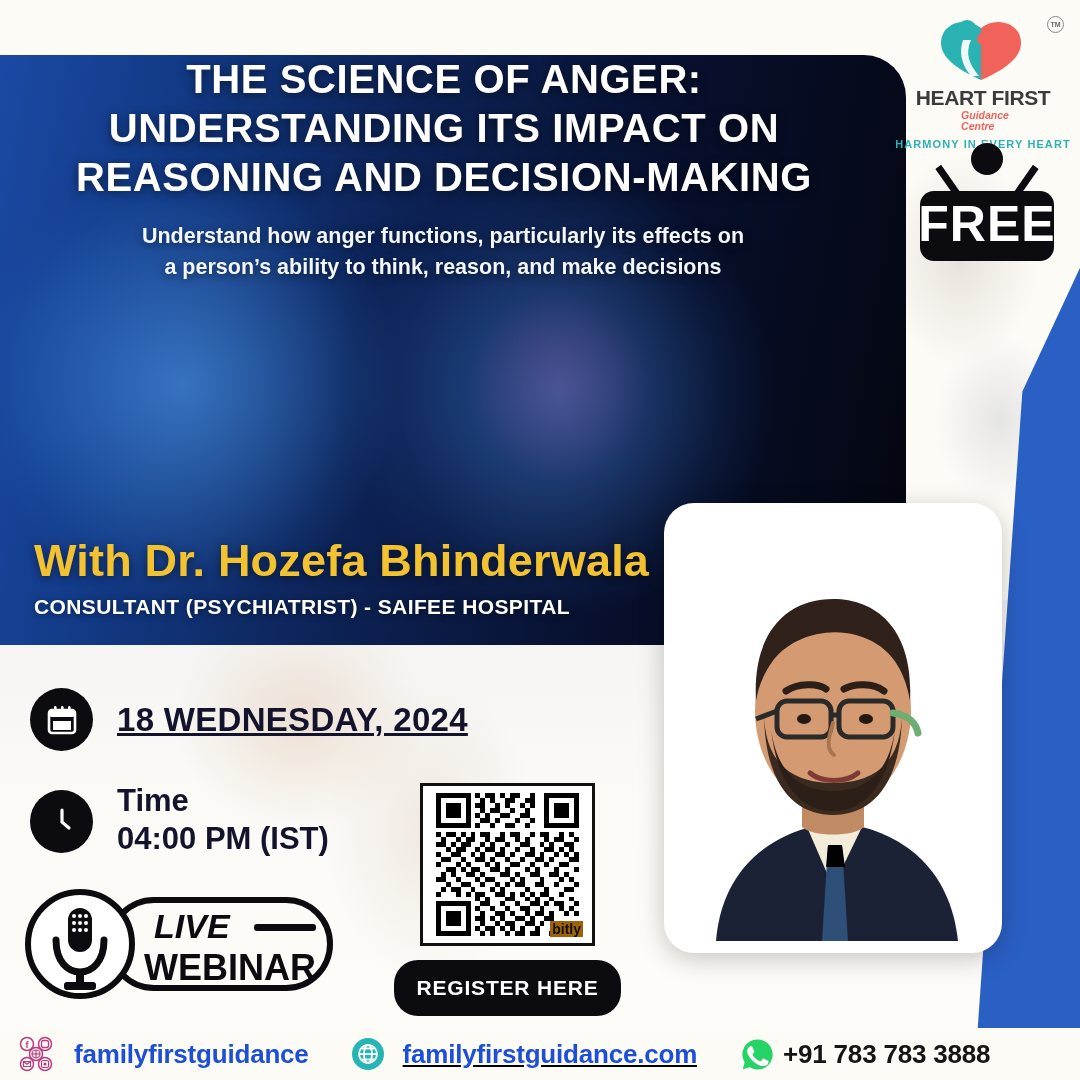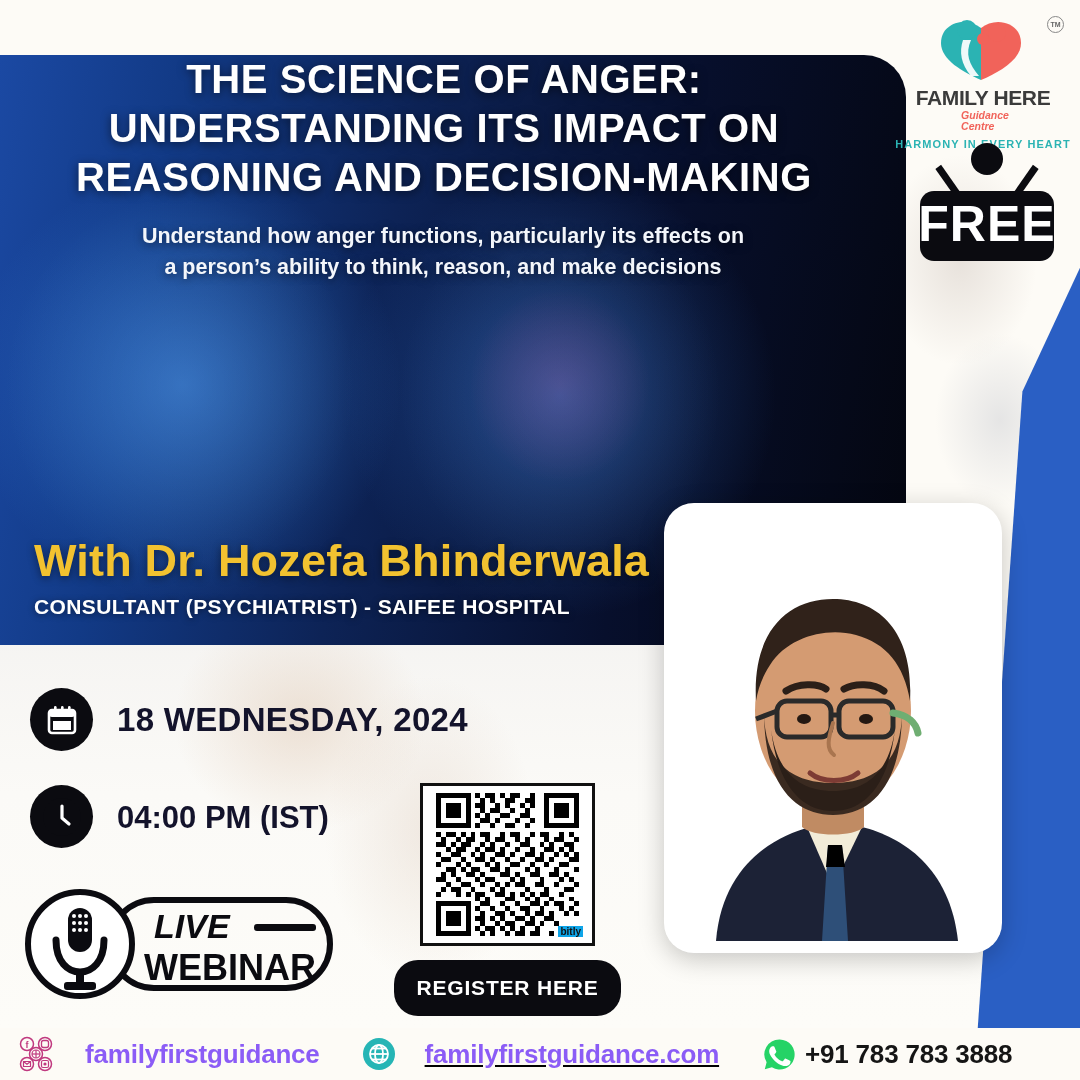--- a/index.html
+++ b/index.html
@@ -119,57 +119,57 @@
 
   
   .info { position: absolute; left: 30px; top: 688px; z-index: 5; }
   .row { display: flex; align-items: center; }
   .row-date { margin-bottom: 34px; }
   .icon-circle {
     width: 63px; height: 63px; border-radius: 50%; background: #0b0b10;
     display: flex; align-items: center; justify-content: center; flex: 0 0 auto;
   }
   .date-text {
-    margin-left: 24px; font-size: 33px; font-weight: 800; color: #13132b; letter-spacing: .3px;
+    margin-left: 24px; font-size: 33px; font-weight: 800; color: #13132b; letter-spacing: .3px; text-decoration: underline;
   }
   .time-text { margin-left: 24px; }
   .time-label { font-size: 31px; font-weight: 700; color: #13132b; line-height: 1.06; }
   .time-value { font-size: 31px; font-weight: 800; color: #13132b; line-height: 1.2; margin-top: 2px; }
 
   .live-badge { position: absolute; left: 22px; top: 888px; width: 320px; height: 112px; z-index: 5; }
 
   
   .qr-wrap { position: absolute; left: 420px; top: 783px; z-index: 5; }
   .qr-box {
     width: 175px; height: 163px; background: #fff; border: 3px solid #111;
     padding: 7px; position: relative;
   }
   .qr-box svg { display: block; width: 100%; height: 100%; }
   .qr-brand {
-    position: absolute; right: 9px; bottom: 6px; font-size: 10px; font-weight: 700;
-    color: #111; font-family: "Liberation Sans", sans-serif; background: #0ea5e9; padding: 0 2px;
+    position: absolute; right: 9px; bottom: 6px; font-size: 14px; font-weight: 700;
+    color: #111; font-family: "Liberation Sans", sans-serif; background: #a16207; padding: 0 2px;
   }
   .register-btn {
     margin-top: 14px; margin-left: -26px;
     width: 227px; height: 56px; border-radius: 24px; background: #0b0b10;
     color: #fff; font-size: 21px; font-weight: 800; letter-spacing: .8px;
     display: flex; align-items: center; justify-content: center;
     border: none; cursor: pointer; font-family: "Liberation Sans", sans-serif;
   }
 
   
   .footer {
     position: absolute; left: 0; bottom: 0; width: 1080px; height: 52px;
     background: #fdfbf6; display: flex; align-items: center; z-index: 9;
   }
   .f-item { display: flex; align-items: center; }
   .f-item.social { margin-left: 16px; }
   .f-item.web { margin-left: 42px; text-decoration: underline; }
   .f-item.wa { margin-left: 44px; }
-  .f-text { margin-left: 29px; font-size: 26px; font-weight: 700; color: #8b5cf6; letter-spacing: -.2px; }
+  .f-text { margin-left: 18px; font-size: 26px; font-weight: 700; color: #1d4ed8; letter-spacing: -.2px; }
   .f-text.wa-text { margin-left: 9px; color: #151515; }
 </style>
 </head>
 <body>
 
 <div id="poster">
 
   <div class="ghost-bg"></div>
   <div class="ghost-face"></div>
   <div class="blue-panel"></div>
@@ -198,21 +198,21 @@
       <svg class="logo-heart" width="104" height="62" viewBox="0 0 104 62">
         <path d="M50 8 C36 -4 10 2 10 23 C10 40 32 52 50 60 Z" fill="#2bb3b3"></path>
         <path d="M50 8 C64 -4 90 2 90 23 C90 40 68 52 50 60 Z" fill="#f1635a"></path>
         <circle cx="36" cy="10" r="10" fill="#2bb3b3"></circle>
         <circle cx="66" cy="13" r="9" fill="#f1635a"></circle>
         <circle cx="52" cy="19" r="6" fill="#f1635a"></circle>
         <path d="M40 20 C34 34 38 44 48 56 L40 56 C30 44 28 32 32 20 Z" fill="#ffffff" opacity=".92"></path>
       </svg>
     </div>
     <div>
-      <span class="logo-word">FAMILY HERE</span>
+      <span class="logo-word">HEART FIRST</span>
       <span class="logo-sub2">
         <span>Guidance</span>
         <span>Centre</span>
       </span>
     </div>
     <div class="logo-tag">HARMONY IN EVERY HEART</div>
   </div>
 
   <svg class="free-sign" viewBox="0 0 150 122">
     <circle cx="75" cy="16" r="16" fill="#0b0b10"></circle>
@@ -279,20 +279,21 @@
     </div>
 
     <div class="row">
       <div class="icon-circle">
         <svg width="40" height="40" viewBox="0 0 40 40">
           <circle cx="20" cy="20" r="19" fill="#0b0b10"></circle>
           <path d="M20 9 L20 21 L27 27" stroke="#fff" stroke-width="3.2" fill="none" stroke-linecap="round" stroke-linejoin="round"></path>
         </svg>
       </div>
       <div class="time-text">
+        <div class="time-label">Time</div>
         <div class="time-value">04:00 PM (IST)</div>
       </div>
     </div>
   </div>
 
   <svg class="live-badge" viewBox="0 0 320 112">
     <rect x="88" y="12" width="220" height="88" rx="44" fill="none" stroke="#0b0b10" stroke-width="6"></rect>
     <circle cx="58" cy="56" r="52" fill="#ffffff" stroke="#0b0b10" stroke-width="6"></circle>
     <g>
       <rect x="46" y="20" width="24" height="44" rx="12" fill="#0b0b10"></rect>

